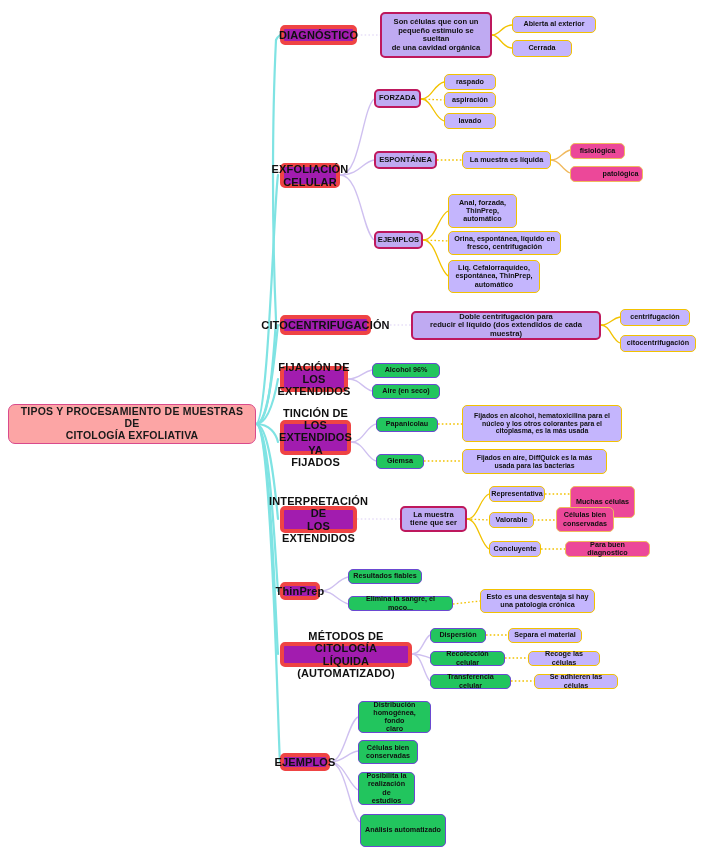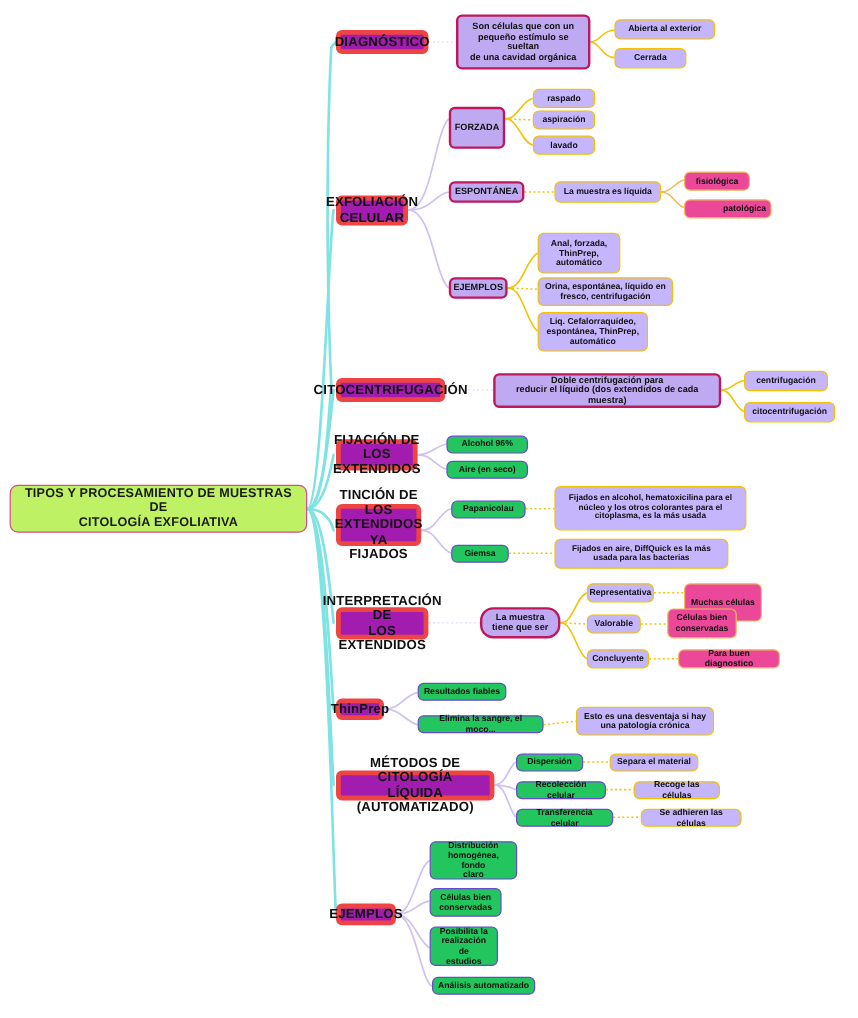--- a/index.html
+++ b/index.html
@@ -12,21 +12,21 @@
   #edges{position:absolute;left:0;top:0;width:715px;height:848px;pointer-events:none;}
   .node{
     position:absolute;box-sizing:border-box;
     display:flex;align-items:center;justify-content:center;
     text-align:center;border-radius:5px;
     line-height:1.12;white-space:pre-line;
     padding:2px 4px;
   }
   
   .n-root{
-    background:#bef264;border:1px solid #d94a8c;border-radius:7px;
+    background:#fca5a5;border:1px solid #d94a8c;border-radius:7px;
     color:#1a1a1a;font-weight:bold;font-size:10.5px;letter-spacing:.2px;
   }
   
   .n-cyan{
     background:#a21caf;border:4px solid #ef4444;
     color:#101010;font-weight:bold;font-size:11px;letter-spacing:.15px;
   }
   
   .n-purple{
     background:#bfaaf2;border:2px solid #be185d;
@@ -174,21 +174,21 @@
   <div class="node n-cyan" style="left:280px;top:25px;width:77px;height:20px;">DIAGNÓSTICO</div>
   <div class="node n-purple" style="left:380px;top:12px;width:112px;height:46px;">Son células que con un
 pequeño estímulo se sueltan
 de una cavidad orgánica</div>
   <div class="node n-yellow" style="left:512px;top:16px;width:84px;height:17px;">Abierta al exterior</div>
   <div class="node n-yellow" style="left:512px;top:40px;width:60px;height:17px;">Cerrada</div>
 
   <div class="node n-cyan" style="left:280px;top:163px;width:60px;height:25px;">EXFOLIACIÓN
 CELULAR</div>
 
-  <div class="node n-purple" style="left:374px;top:89px;width:47px;height:35px;">FORZADA</div>
+  <div class="node n-purple" style="left:374px;top:89px;width:47px;height:19px;">FORZADA</div>
   <div class="node n-yellow" style="left:444px;top:74px;width:52px;height:16px;">raspado</div>
   <div class="node n-yellow" style="left:444px;top:92px;width:52px;height:16px;">aspiración</div>
   <div class="node n-yellow" style="left:444px;top:113px;width:52px;height:16px;">lavado</div>
 
   <div class="node n-purple" style="left:374px;top:151px;width:63px;height:18px;">ESPONTÁNEA</div>
   <div class="node n-yellow" style="left:462px;top:151px;width:89px;height:18px;">La muestra es líquida</div>
   <div class="node n-peach" style="left:570px;top:143px;width:55px;height:16px;">fisiológica</div>
   <div class="node n-peach" style="left:570px;top:166px;width:73px;height:16px;padding-left:32px;">patológica</div>
 
   <div class="node n-purple" style="left:374px;top:231px;width:49px;height:18px;">EJEMPLOS</div>
@@ -218,21 +218,21 @@
   <div class="node n-purple-lite" style="left:376px;top:417px;width:62px;height:15px;">Papanicolau</div>
   <div class="node n-yellow tiny" style="left:462px;top:405px;width:160px;height:37px;">Fijados en alcohol, hematoxicilina para el
 núcleo y los otros colorantes para el
 citoplasma, es la más usada</div>
   <div class="node n-purple-lite" style="left:376px;top:454px;width:48px;height:15px;">Giemsa</div>
   <div class="node n-yellow tiny" style="left:462px;top:449px;width:145px;height:25px;">Fijados en aire, DiffQuick es la más
 usada para las bacterias</div>
 
   <div class="node n-cyan" style="left:280px;top:506px;width:77px;height:27px;">INTERPRETACIÓN DE
 LOS EXTENDIDOS</div>
-  <div class="node n-purple" style="left:400px;top:506px;width:67px;height:26px;border-radius:11px;">La muestra
+  <div class="node n-purple" style="left:400px;top:506px;width:67px;height:26px;">La muestra
 tiene que ser</div>
 
   <div class="node n-yellow" style="left:489px;top:486px;width:56px;height:16px;">Representativa</div>
   <div class="node n-peach" style="left:570px;top:486px;width:65px;height:32px;">Muchas células</div>
 
   <div class="node n-yellow" style="left:489px;top:512px;width:45px;height:16px;">Valorable</div>
   <div class="node n-peach" style="left:556px;top:507px;width:58px;height:25px;">Células bien
 conservadas</div>
 
   <div class="node n-yellow" style="left:489px;top:541px;width:52px;height:16px;">Concluyente</div>
@@ -258,15 +258,15 @@
 
   <div class="node n-cyan" style="left:280px;top:753px;width:50px;height:18px;">EJEMPLOS</div>
   <div class="node n-purple-lite" style="left:358px;top:701px;width:73px;height:32px;">Distribución
 homogénea, fondo
 claro</div>
   <div class="node n-purple-lite" style="left:358px;top:740px;width:60px;height:24px;">Células bien
 conservadas</div>
   <div class="node n-purple-lite" style="left:358px;top:772px;width:57px;height:33px;">Posibilita la
 realización de
 estudios</div>
-  <div class="node n-purple-lite" style="left:360px;top:814px;width:86px;height:15px;">Análisis automatizado</div>
+  <div class="node n-purple-lite" style="left:360px;top:814px;width:86px;height:33px;">Análisis automatizado</div>
 
 </div>
 
 </body></html>

